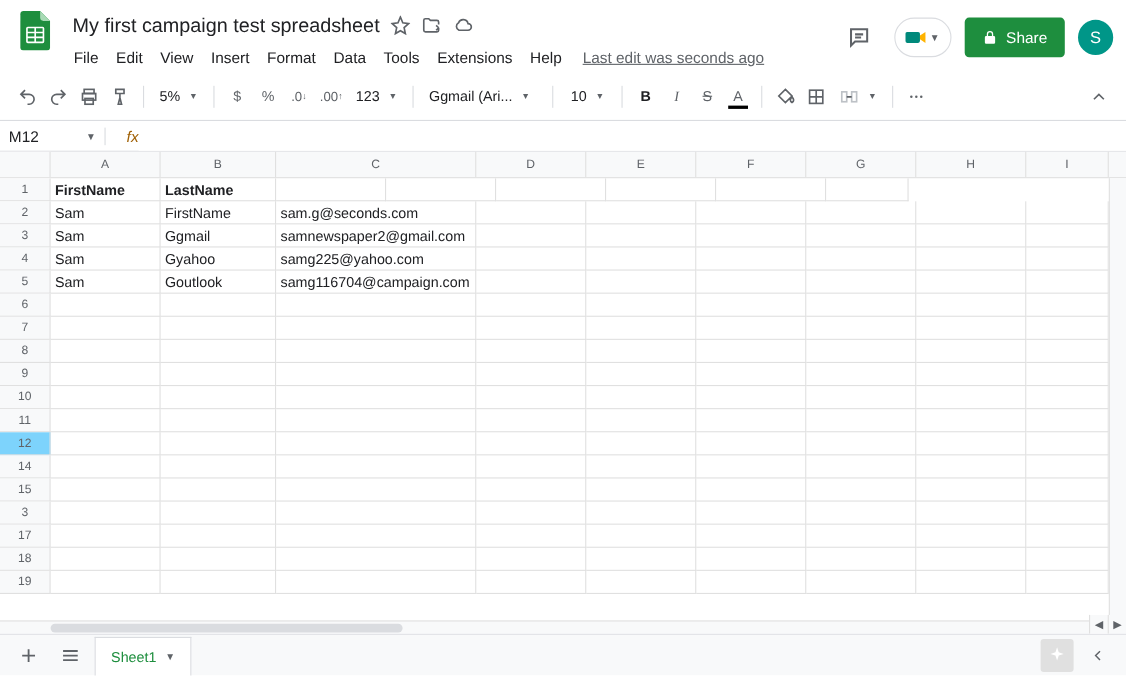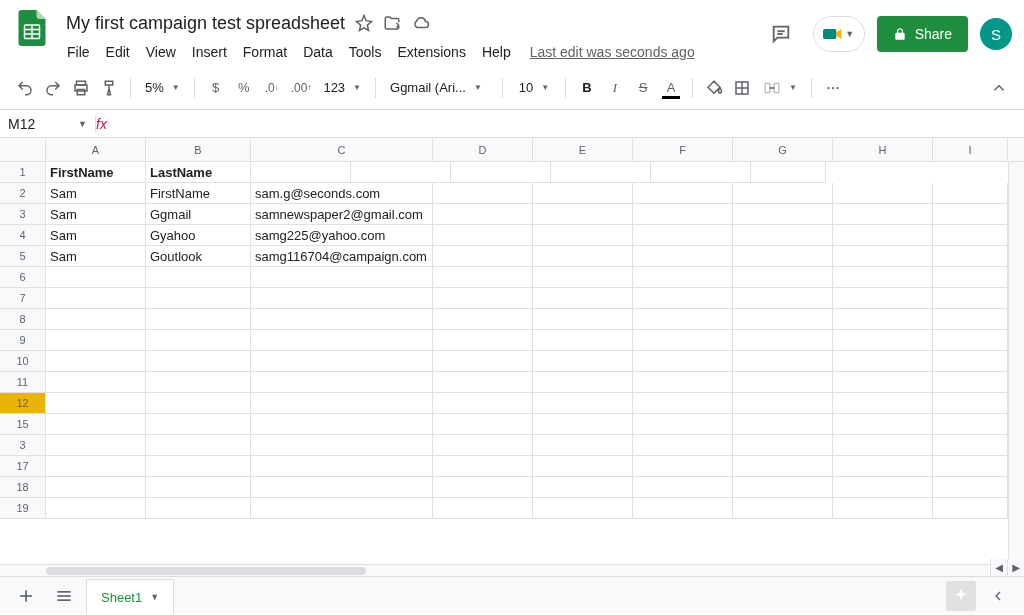--- a/index.html
+++ b/index.html
@@ -30,32 +30,32 @@
 .tb-dd { display: flex; align-items: center; gap: 4px; padding: 0 6px; cursor: pointer; height: 26px; color: #202124; font-size: 13px; }
 .tb-dd .caret { color: #5f6368; font-size: 8px; margin-left: 4px; }
 .tb-spacer { flex: 1; }
 .text-color-btn { position: relative; }
 .text-color-underline { position: absolute; bottom: 2px; left: 4px; right: 4px; height: 3px; background: #000; }
 
 
 .namebox-row { display: flex; align-items: center; height: 28px; border-bottom: 1px solid #dadce0; }
 .namebox { width: 96px; border-right: 1px solid #dadce0; display: flex; align-items: center; padding: 0 8px; font-size: 14px; justify-content: space-between;}
 .namebox .caret { color:#5f6368; font-size:9px; }
-.fx { width: 30px; text-align: left; font-style: italic; color: #be185d; font-size: 14px; }
+.fx { width: 30px; text-align: right; font-style: italic; color: #a16207; font-size: 14px; }
 .formula-input { flex: 1; height: 100%; border: none; outline: none; padding: 0 6px; font-size: 13px; }
 
 
 .grid-wrap { position: relative; height: 438px; display: flex; flex-direction: column; }
 .col-headers { display: flex; height: 24px; background: #f8f9fa; border-bottom: 1px solid #e0e0e0; }
 .corner { width: 46px; border-right: 1px solid #e0e0e0; background: #f8f9fa; }
 .col-h { border-right: 1px solid #e0e0e0; display: flex; align-items: center; justify-content: center; color: #5f6368; font-size: 11px; cursor: pointer; }
 .grid-body { flex: 1; overflow: hidden; position: relative; }
 .row { display: flex; height: 21px; }
 .row-h { width: 46px; border-right: 1px solid #e0e0e0; border-bottom: 1px solid #e0e0e0; background: #f8f9fa; display: flex; align-items: center; justify-content: center; color: #5f6368; font-size: 11px; cursor: pointer; }
-.row-h.sel { background: #eab308; }
+.row-h.sel { background: #7dd3fc; }
 .cell { border-right: 1px solid #e0e0e0; border-bottom: 1px solid #e0e0e0; padding: 2px 4px; font-size: 13px; overflow: hidden; white-space: nowrap; display: flex; align-items: center; }
 .cell.bold { font-weight: bold; }
 .hscroll-track { height: 12px; background: #f8f9fa; border-top: 1px solid #e0e0e0; position: relative; margin-right: 16px; }
 .hscroll-thumb { position: absolute; left: 46px; top: 2px; height: 8px; width: 320px; background: #dadce0; border-radius: 4px; }
 .hscroll-arrows { position: absolute; right: 0; bottom: 0; display: flex; height: 17px; }
 .hscroll-arrows span { width: 17px; height: 17px; display: flex; align-items: center; justify-content: center; color: #5f6368; font-size: 10px; cursor: pointer; background:#f8f9fa; border-left:1px solid #e0e0e0;}
 .vscroll { position: absolute; right: 0; top: 24px; bottom: 12px; width: 16px; background: #f8f9fa; border-left:1px solid #e0e0e0;}
 
 
 .sheettabs { display: flex; align-items: center; height: 38px; border-top: 1px solid #dadce0; background: #f8f9fa; padding: 0 10px; gap: 6px; }
@@ -389,20 +389,32 @@
         <div class="cell" style="width: 105px;"></div>
         <div class="cell" style="width: 182px;"></div>
         <div class="cell" style="width: 100px;"></div>
         <div class="cell" style="width: 100px;"></div>
         <div class="cell" style="width: 100px;"></div>
         <div class="cell" style="width: 100px;"></div>
         <div class="cell" style="width: 100px;"></div>
         <div class="cell" style="width: 75px;"></div>
       </div>
       <div class="row">
+        <div class="row-h">14</div>
+        <div class="cell" style="width: 100px;"></div>
+        <div class="cell" style="width: 105px;"></div>
+        <div class="cell" style="width: 182px;"></div>
+        <div class="cell" style="width: 100px;"></div>
+        <div class="cell" style="width: 100px;"></div>
+        <div class="cell" style="width: 100px;"></div>
+        <div class="cell" style="width: 100px;"></div>
+        <div class="cell" style="width: 100px;"></div>
+        <div class="cell" style="width: 75px;"></div>
+      </div>
+      <div class="row">
         <div class="row-h">15</div>
         <div class="cell" style="width: 100px;"></div>
         <div class="cell" style="width: 105px;"></div>
         <div class="cell" style="width: 182px;"></div>
         <div class="cell" style="width: 100px;"></div>
         <div class="cell" style="width: 100px;"></div>
         <div class="cell" style="width: 100px;"></div>
         <div class="cell" style="width: 100px;"></div>
         <div class="cell" style="width: 100px;"></div>
         <div class="cell" style="width: 75px;"></div>

